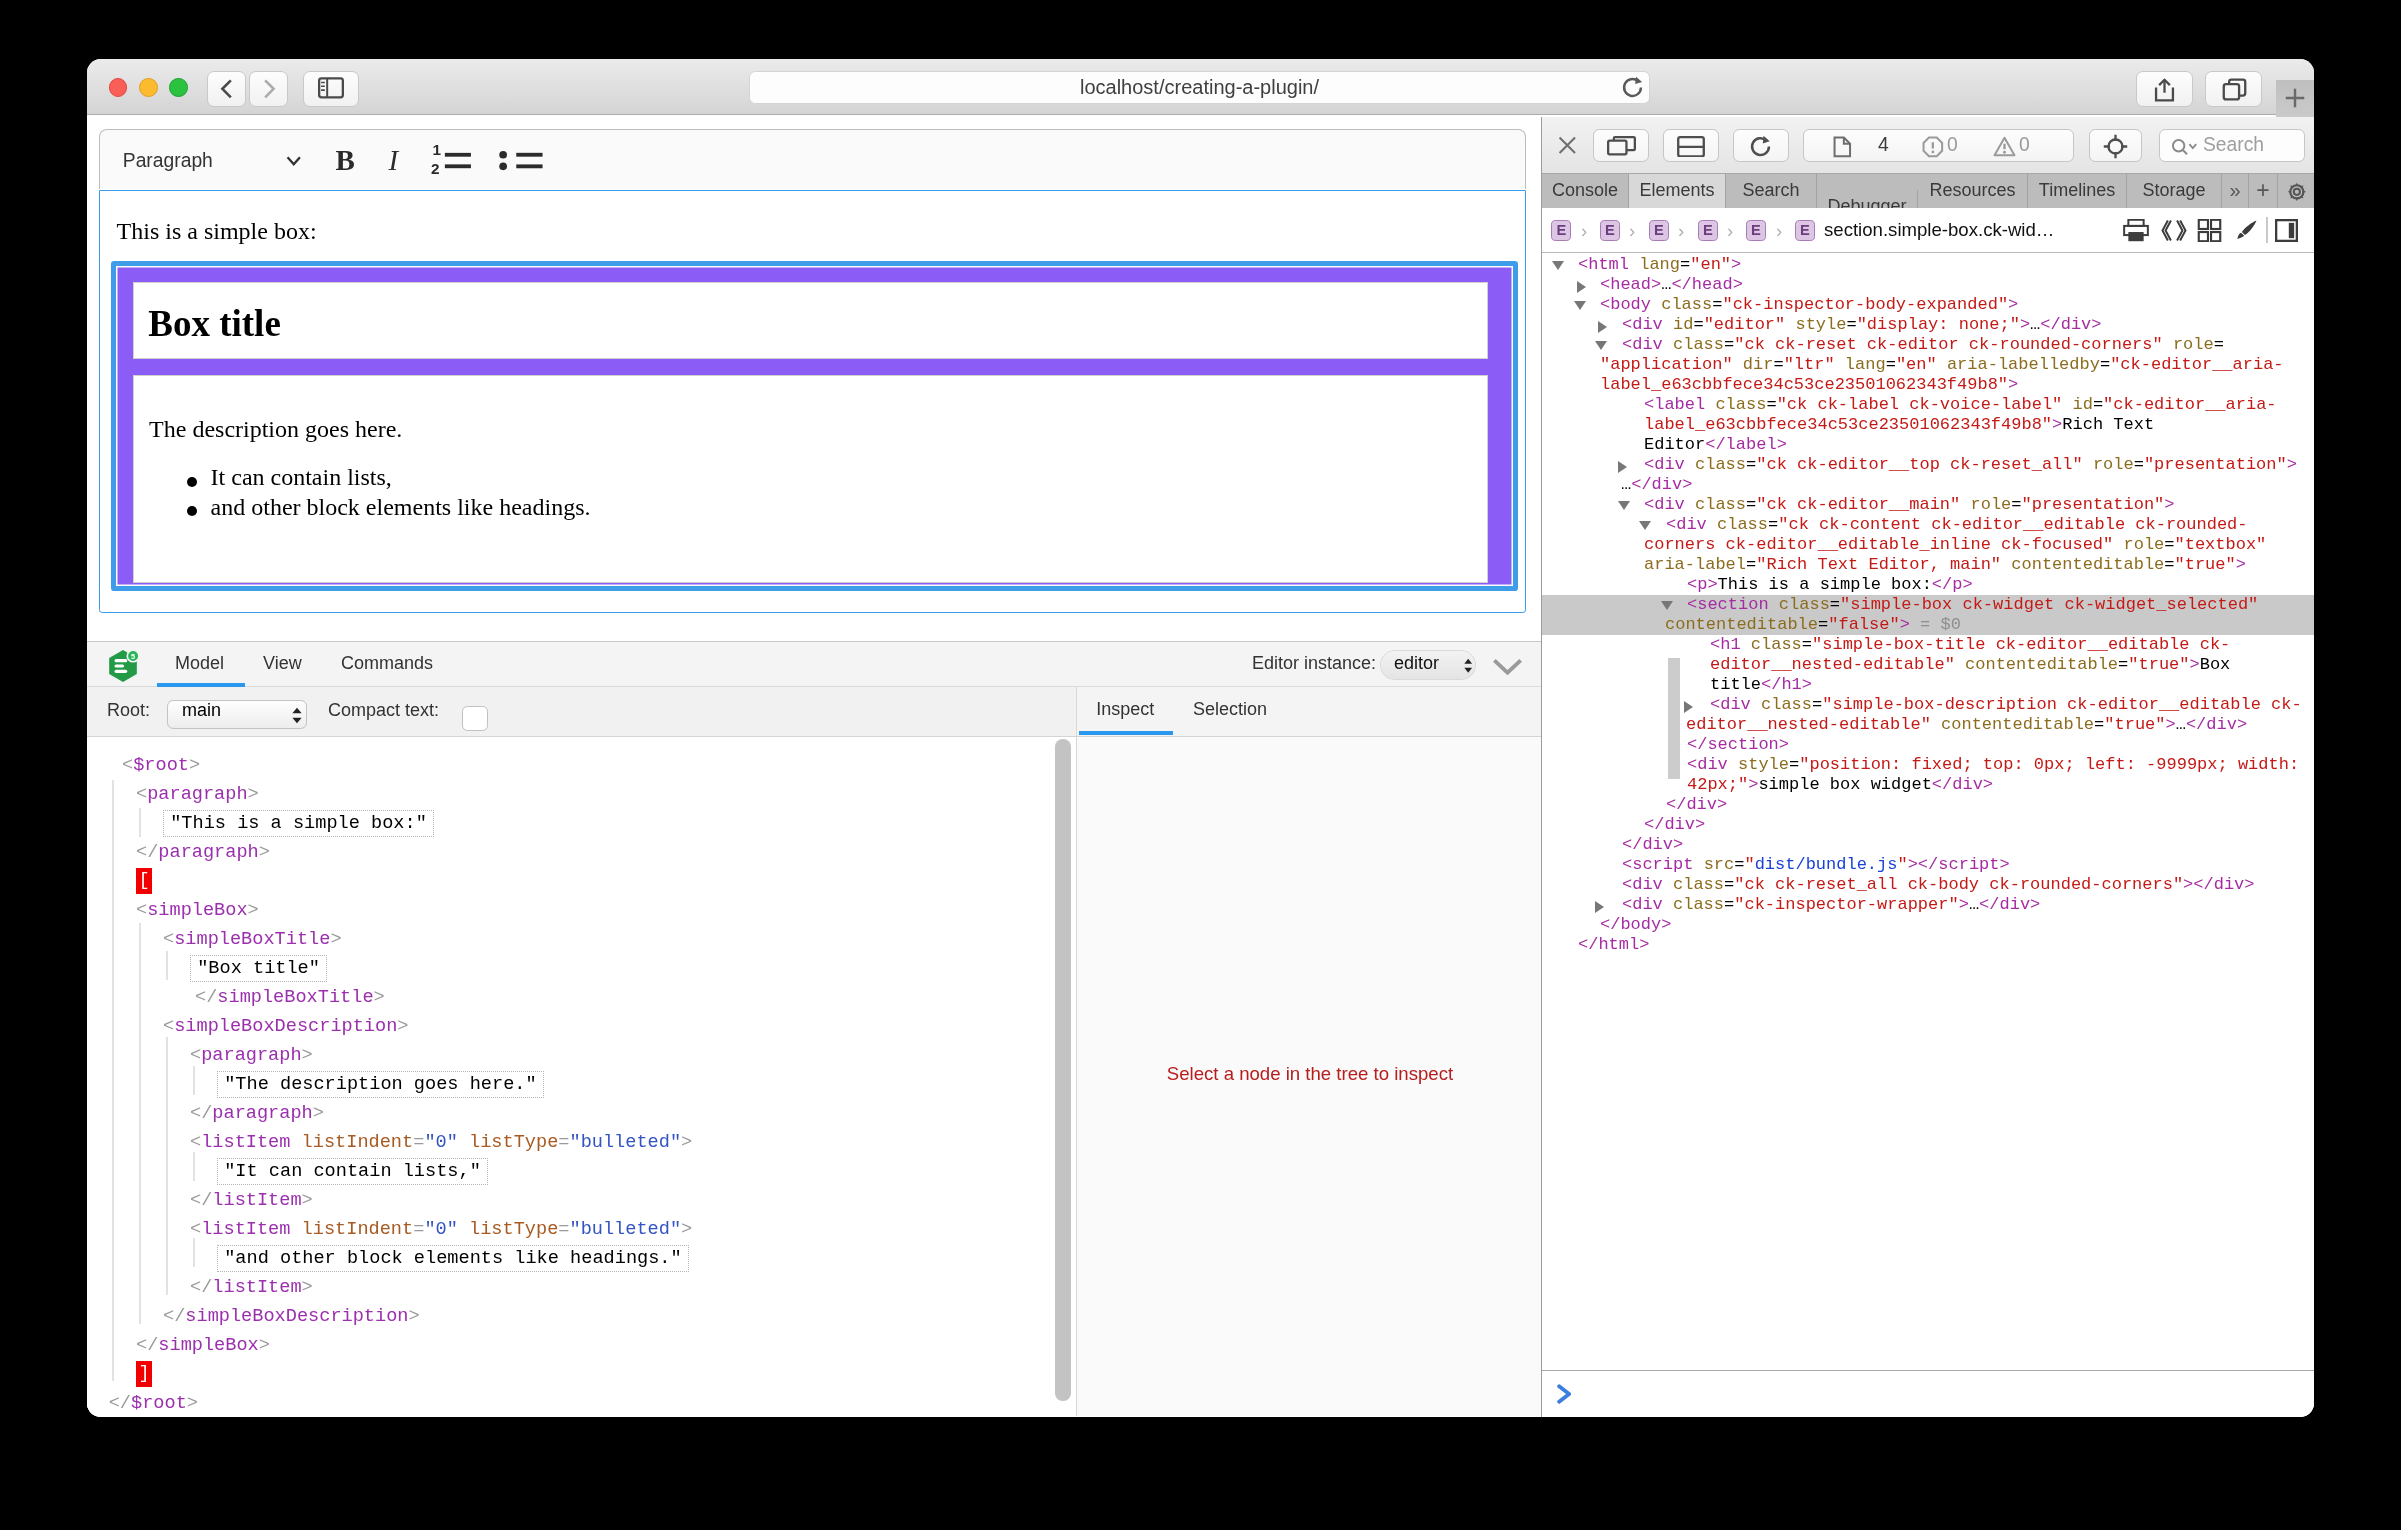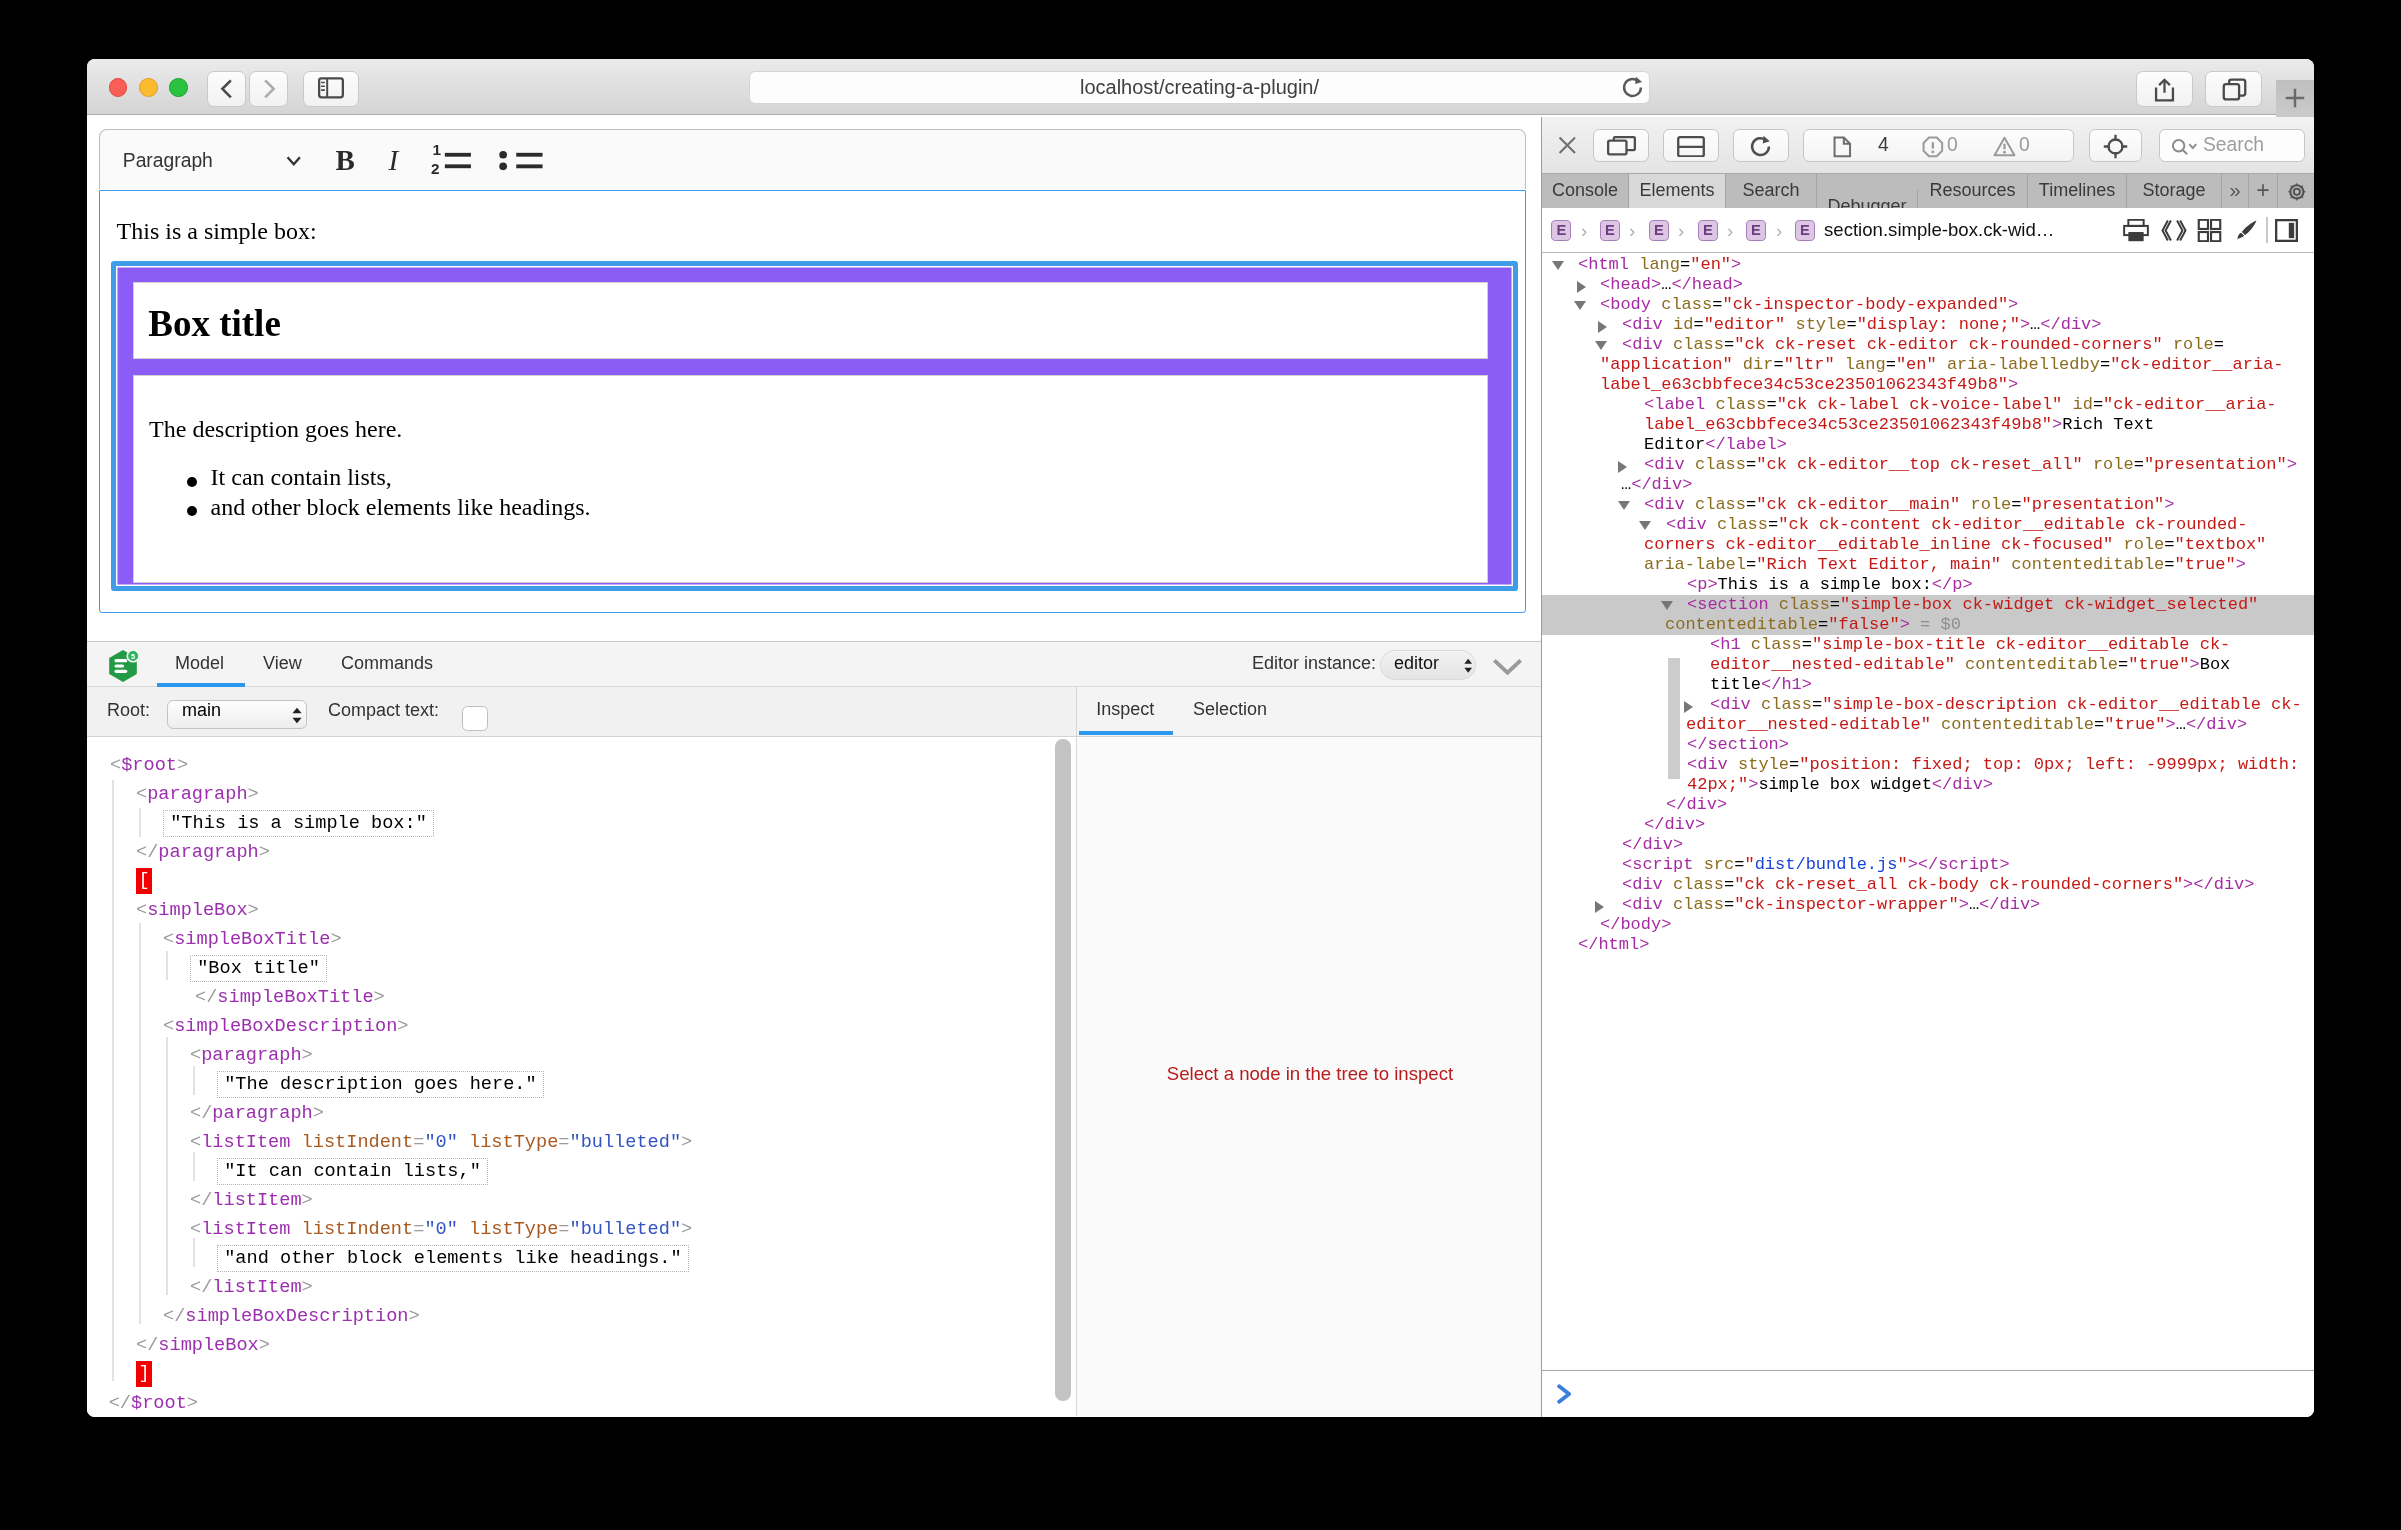--- a/index.html
+++ b/index.html
@@ -1,16 +1,16 @@
 <!DOCTYPE html>
 <html style="font-size:12.4px"><head><meta charset="utf-8"><style>
 *{margin:0;padding:0;box-sizing:border-box}
 html,body{width:2401px;height:1530px;background:#000;overflow:hidden}
 body{font-family:"Liberation Sans",sans-serif;position:relative}
-#win{position:absolute;left:87px;top:59px;width:2227px;height:1358px;background:#fff;border-radius:8px;overflow:hidden}
+#win{position:absolute;left:87px;top:59px;width:2227px;height:1358px;background:#fff;border-radius:14px;overflow:hidden}
 
 #tbar{position:absolute;left:0;top:0;width:2227px;height:56px;background:linear-gradient(#ebebeb,#d4d4d4);border-bottom:1.5px solid #acacac}
 .tl{position:absolute;top:19.3px;width:18.6px;height:18.6px;border-radius:50%}
 .btn{position:absolute;top:11.6px;height:36px;background:linear-gradient(#fdfdfd,#f1f1f1);border:1.5px solid #c9c9c9;border-radius:7px}
 #urlbar{position:absolute;left:662px;top:12.4px;width:901px;height:32.5px;background:#fdfdfd;border:1.5px solid #d4d4d4;border-radius:6.2px;text-align:center;font-size:20px;color:#404040;line-height:31px}
 
 #vp{position:absolute;left:0;top:58px;width:1454px;height:1300px;background:#fff}
 #etb{position:absolute;left:12.4px;top:12.4px;width:1427px;height:60px;background:#fafafa;border:1.5px solid #bdbdbd;border-bottom:0;border-radius:7.7px 7.7px 0 0}
 #econt{position:absolute;left:12.4px;top:73px;width:1427px;height:423px;background:#fff;border:1.5px solid #3d9be9;border-radius:0 0 3.1px 3.1px}
 #widget{position:absolute;left:11px;top:70px;width:1407px;height:330px;background:#8b5cf6;border:5.4px solid #3f9ce8;border-radius:3.1px;box-shadow:inset 0 0 0 1.5px #fbfbfb}
@@ -187,21 +187,21 @@
 
 <div id="mtree">
 <div class="gl" style="left:25px;top:43px;height:601px"></div>
 <div class="gl" style="left:52px;top:71px;height:29px"></div>
 <div class="gl" style="left:52px;top:186px;height:401px"></div>
 <div class="gl" style="left:79px;top:214px;height:29px"></div>
 <div class="gl" style="left:79px;top:300px;height:258px"></div>
 <div class="gl" style="left:106px;top:329px;height:29px"></div>
 <div class="gl" style="left:106px;top:415px;height:29px"></div>
 <div class="gl" style="left:106px;top:501px;height:29px"></div>
-<div class="ml" style="padding-left:23px"><span class="mg">&lt;</span><span class="mt">$root</span><span class="mg">&gt;</span></div>
+<div class="ml" style="padding-left:35px"><span class="mg">&lt;</span><span class="mt">$root</span><span class="mg">&gt;</span></div>
 <div class="ml" style="padding-left:49px"><span class="mg">&lt;</span><span class="mt">paragraph</span><span class="mg">&gt;</span></div>
 <div class="ml" style="padding-left:76px"><span class="ms">"This is a simple box:"</span></div>
 <div class="ml" style="padding-left:49px"><span class="mg">&lt;/</span><span class="mt">paragraph</span><span class="mg">&gt;</span></div>
 <div class="ml" style="padding-left:49px"><span class="mx">[</span></div>
 <div class="ml" style="padding-left:49px"><span class="mg">&lt;</span><span class="mt">simpleBox</span><span class="mg">&gt;</span></div>
 <div class="ml" style="padding-left:76px"><span class="mg">&lt;</span><span class="mt">simpleBoxTitle</span><span class="mg">&gt;</span></div>
 <div class="ml" style="padding-left:103px"><span class="ms">"Box title"</span></div>
 <div class="ml" style="padding-left:108px"><span class="mg">&lt;/</span><span class="mt">simpleBoxTitle</span><span class="mg">&gt;</span></div>
 <div class="ml" style="padding-left:76px"><span class="mg">&lt;</span><span class="mt">simpleBoxDescription</span><span class="mg">&gt;</span></div>
 <div class="ml" style="padding-left:103px"><span class="mg">&lt;</span><span class="mt">paragraph</span><span class="mg">&gt;</span></div>

